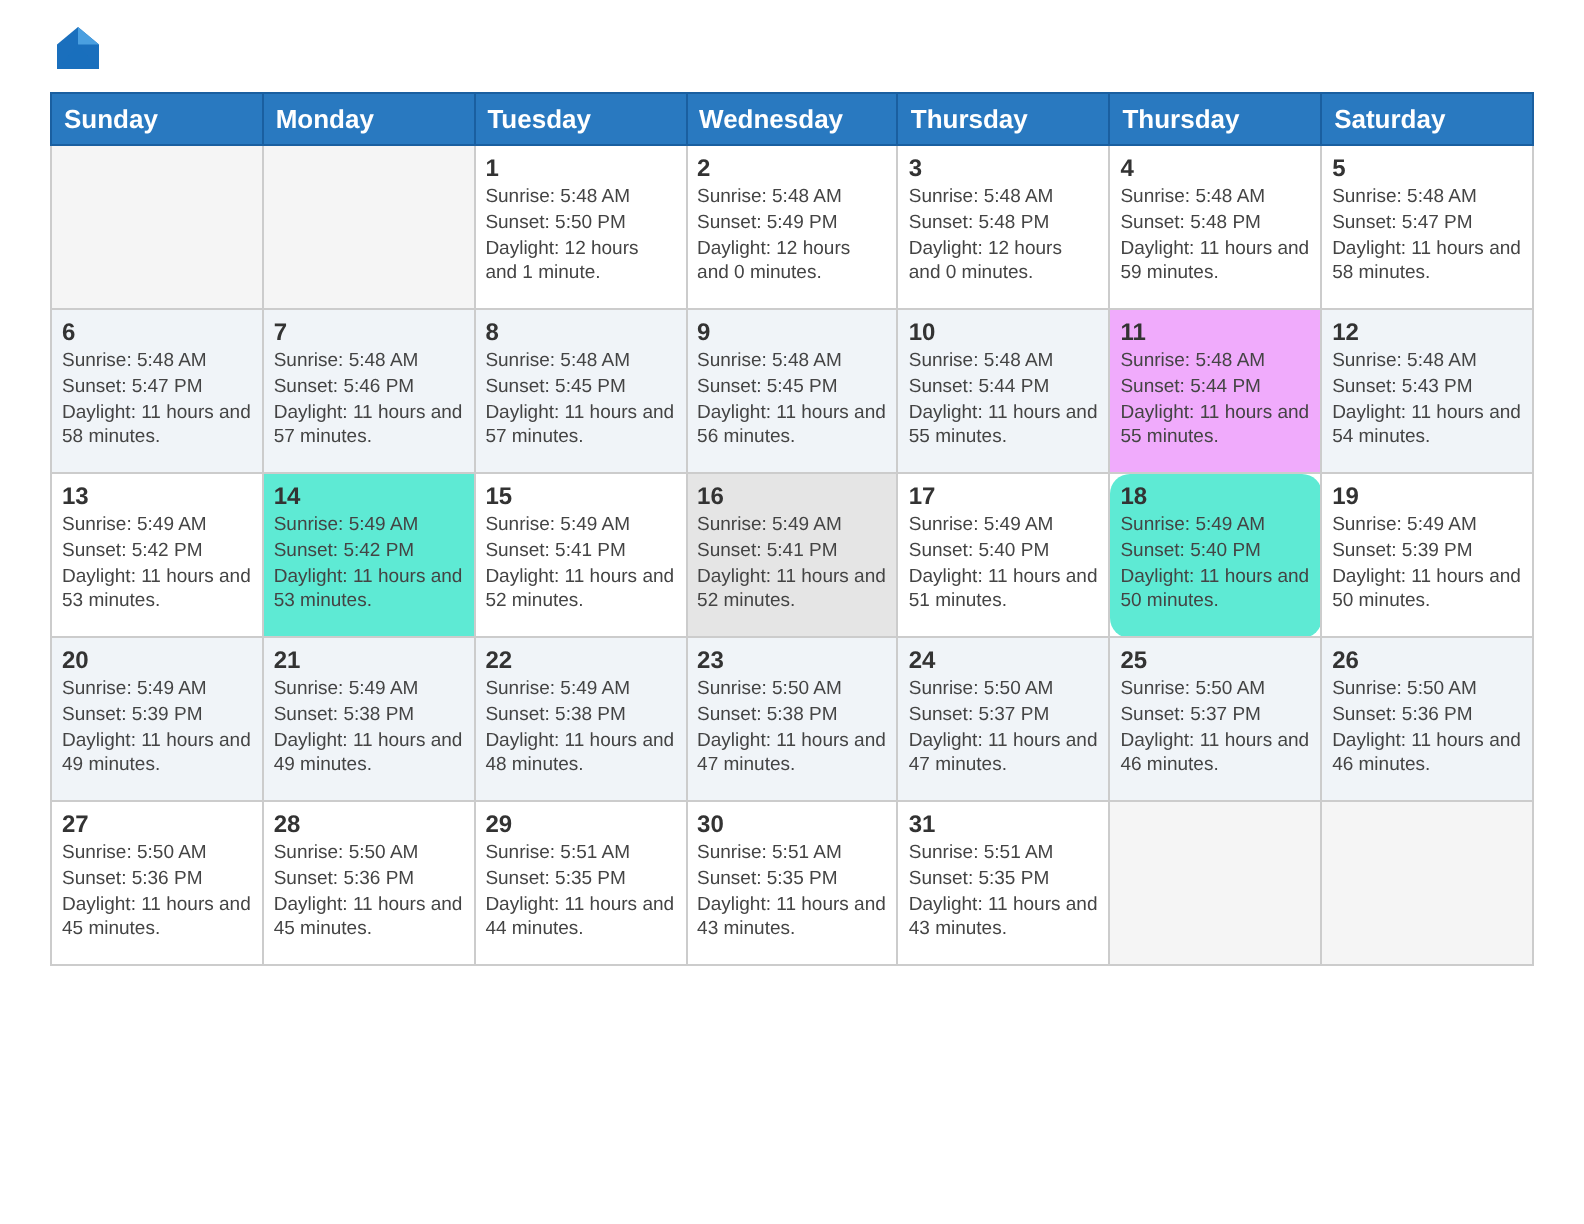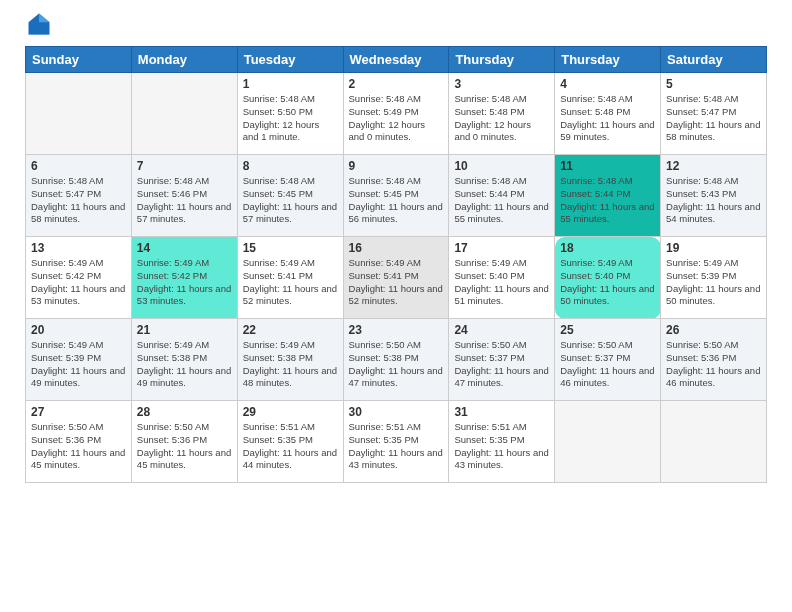--- a/index.html
+++ b/index.html
@@ -158,21 +158,21 @@
             <div class="day-info">Sunrise: 5:48 AM<br>Sunset: 5:45 PM<br>Daylight: 11 hours and 57 minutes.</div>
           </td>
           <td style="background: rgb(240, 244, 248);">
             <span class="day-number">9</span>
             <div class="day-info">Sunrise: 5:48 AM<br>Sunset: 5:45 PM<br>Daylight: 11 hours and 56 minutes.</div>
           </td>
           <td style="background: rgb(240, 244, 248);">
             <span class="day-number">10</span>
             <div class="day-info">Sunrise: 5:48 AM<br>Sunset: 5:44 PM<br>Daylight: 11 hours and 55 minutes.</div>
           </td>
-          <td style="background: #14b8a6; margin-left: 33px;">
+          <td style="background: #f0abfc; margin-left: 33px;">
             <span class="day-number">11</span>
             <div class="day-info">Sunrise: 5:48 AM<br>Sunset: 5:44 PM<br>Daylight: 11 hours and 55 minutes.</div>
           </td>
           <td style="background: rgb(240, 244, 248);">
             <span class="day-number">12</span>
             <div class="day-info">Sunrise: 5:48 AM<br>Sunset: 5:43 PM<br>Daylight: 11 hours and 54 minutes.</div>
           </td>
         </tr>
         <tr style="background: rgb(255, 255, 255);">
           <td style="background: rgb(255, 255, 255);">

